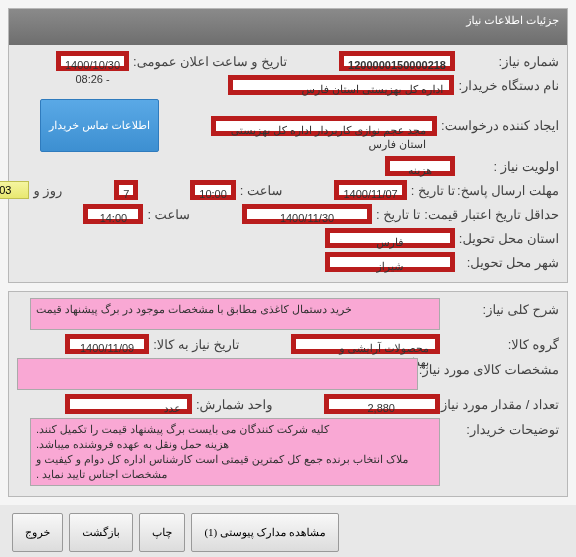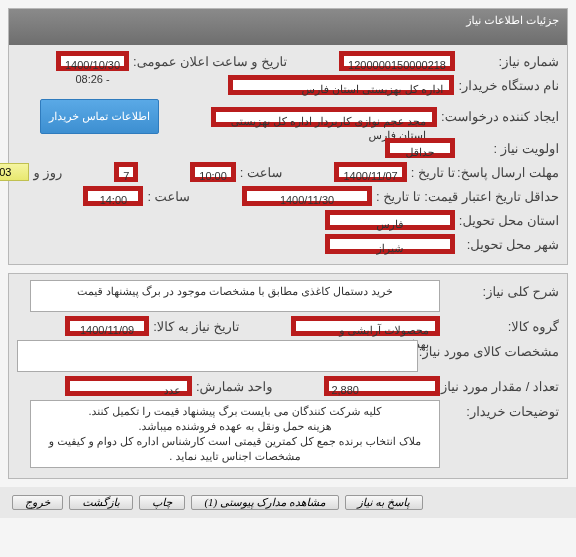--- a/index.html
+++ b/index.html
@@ -45,63 +45,62 @@
   border: 5px solid #b91c1c;
   padding: 2px 4px;
   height: 20px;
   line-height: 14px;
   font-size: 11px;
   color: #333;
   text-align: center;
   margin-left: 48px;
 }
 .field.wide { width: 226px; text-align: right; padding-right: 6px; }
-.field.w1 { width: 136px; }
+.field.w1 { width: 136px; font-weight: bold; }
 .field.w2 { width: 130px; }
 .field.w3 { width: 70px; }
 .field.w4 { width: 60px; }
 .field.small { width: 40px; }
 .btn-contact {
   background: linear-gradient(to bottom, #5aa9e6, #3d8fd1);
   color: #fff;
   border: 1px solid #2f7bbd;
-  padding: 10px 8px;
+  padding: 19px 8px;
   font-size: 11px;
   cursor: pointer;
   border-radius: 2px;
 }
 .textarea {
-  background: #ffffff;
+  background: #f9a8d4;
   border: 1px solid #aaa;
   width: 410px;
   min-height: 32px;
   padding: 3px 5px;
   font-size: 11px;
   color: #333;
-  text-align: center;
+  text-align: left;
   line-height: 15px;
 }
 .textarea.tall { min-height: 42px; }
 .footer {
   display: flex;
   justify-content: flex-start;
   gap: 6px;
   padding: 8px 12px;
   background: #e8e8e8;
   direction: ltr;
 }
 .footer button {
   background: linear-gradient(to bottom, #f8f8f8, #dcdcdc);
   border: 1px solid #999;
-  padding: 0 12px;
+  padding: 12px 12px;
   font-size: 11px;
   cursor: pointer;
   border-radius: 2px;
   font-family: Tahoma;
-  font-style: italic;
 }
 .timer {
   background: linear-gradient(to bottom, #f5f5a0, #e8e870);
   border: 1px solid #c0c050;
   padding: 2px 17px;
   font-size: 11px;
   direction: ltr;
   text-align: center;
 }
 .row .label:first-child { min-width: 100px; }
@@ -129,21 +128,21 @@
     </div>
 
     <div class="row">
       <span class="label">ایجاد کننده درخواست:</span>
       <span class="field wide">مجد عجم نوازی کاربردار اداره کل بهزیستی استان فارس</span>
       <button class="btn-contact">اطلاعات تماس خریدار</button>
     </div>
 
     <div class="row">
       <span class="label">اولویت نیاز :</span>
-      <span class="field w3">حداقل</span>
+      <span class="field w3">هزینه</span>
     </div>
 
     <div class="row">
       <span class="label">مهلت ارسال پاسخ:</span>
       <span class="label" style="min-width:auto">تا تاریخ :</span>
       <span class="field w2">1400/11/07</span>
       <span class="label" style="min-width:auto">ساعت :</span>
       <span class="field w4">10:00</span>
       <span class="field small">7</span>
       <span class="label" style="min-width:auto">روز و</span>
@@ -187,34 +186,33 @@
       <span class="field" style="width:90px">1400/11/09</span>
     </div>
 
     <div class="row spec">
       <span class="label">مشخصات کالای مورد نیاز:</span>
       <div class="textarea"></div>
     </div>
 
     <div class="row">
       <span class="label" style="min-width:115px">تعداد / مقدار مورد نیاز:</span>
-      <span class="field" style="width:124px;text-align:left;padding-left:2px;direction:ltr">2,880</span>
+      <span class="field" style="width:124px;text-align:center;padding-left:2px;direction:ltr">2,880</span>
       <span class="label" style="min-width:auto">واحد شمارش:</span>
       <span class="field" style="width:136px;text-align:right;padding-right:6px">عدد</span>
     </div>
 
     <div class="row note">
       <span class="label">توضیحات خریدار:</span>
       <div class="textarea tall" style="white-space:pre-line">کلیه شرکت کنندگان می بایست برگ پیشنهاد قیمت را تکمیل کنند.
 هزینه حمل ونقل به عهده فروشنده میباشد.
 ملاک انتخاب برنده جمع کل کمترین قیمتی است کارشناس اداره کل  دوام و کیفیت و مشخصات اجناس تایید نماید .</div>
     </div>
 
   </div>
 </div>
 
 <div class="footer">
   <button>خروج</button>
   <button>بازگشت</button>
   <button>چاپ</button>
   <button>مشاهده مدارک پیوستی (1)</button>
-  <button>پاسخ به نیاز</button>
 </div>
 
 </body></html>

